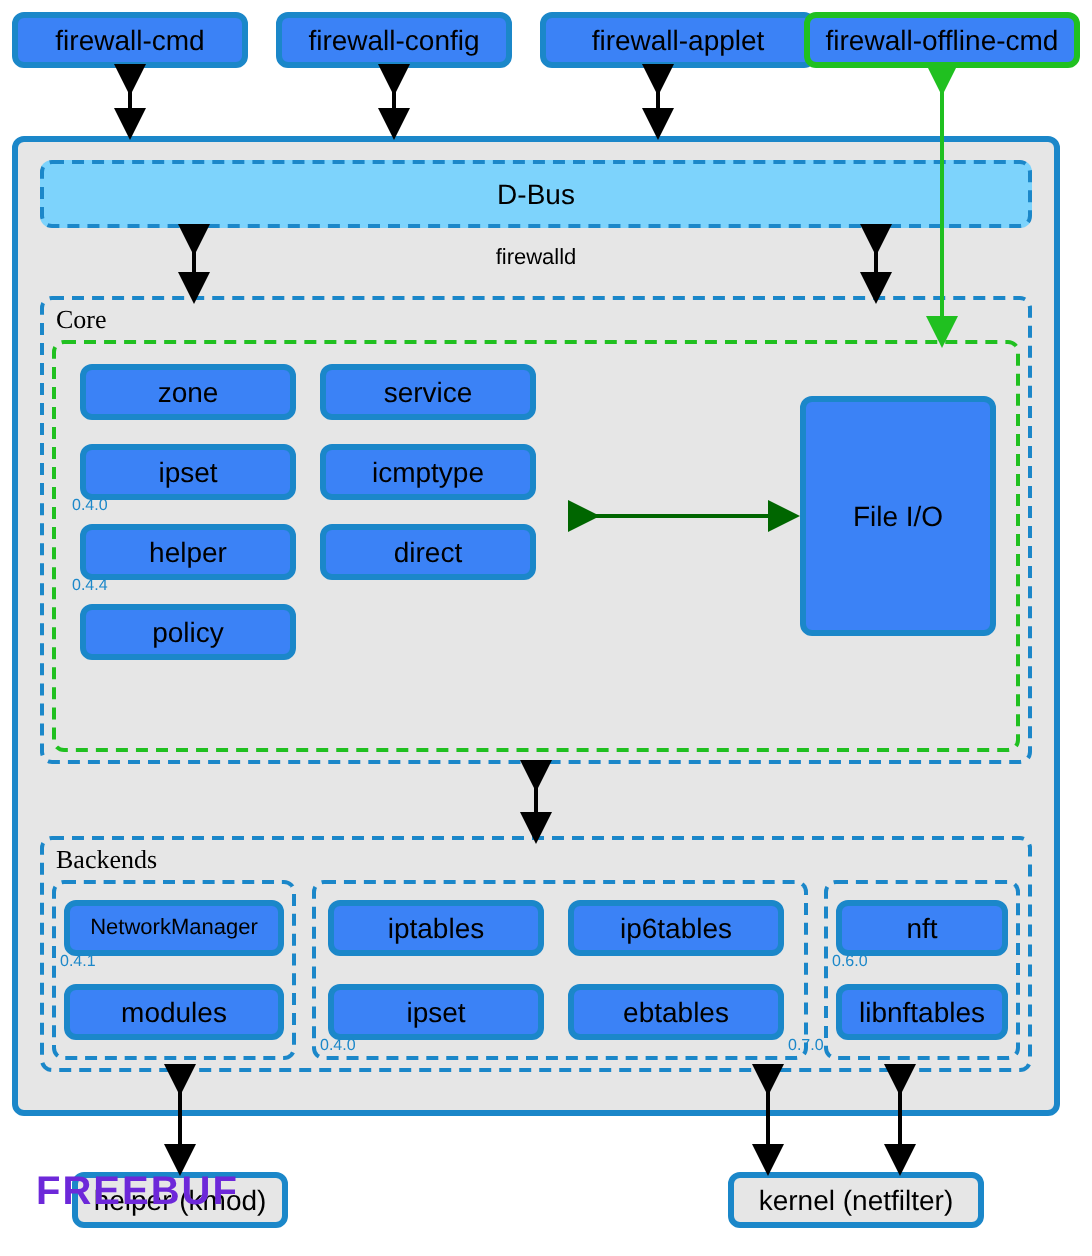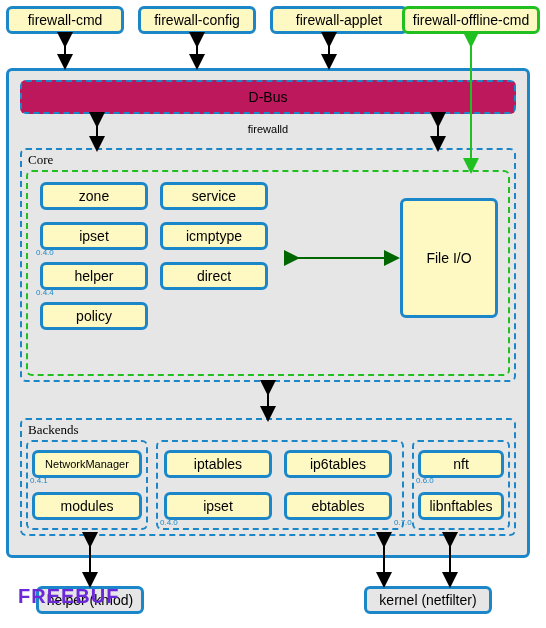--- a/index.html
+++ b/index.html
@@ -9,42 +9,42 @@
     background: #fff;
     width: 546px;
     height: 628px;
     position: relative;
     overflow: hidden;
   }
   .box-solid {
     position: absolute;
     border: 3px solid #1b87c9;
     border-radius: 6px;
-    background: #fef9c3;
+    background: #3b82f6;
     display: flex;
     align-items: center;
     justify-content: center;
     font-size: 14px;
     box-sizing: border-box;
   }
   .box-solid.green {
     border-color: #20c020;
     text-align: center;
   }
   .box-dashed {
     position: absolute;
     border: 2px dashed #1b87c9;
     border-radius: 6px;
     box-sizing: border-box;
   }
   .box-dashed.green {
     border-color: #20c020;
   }
   .fill-grey { background: #e6e6e6; }
-  .fill-white { background: #be185d; }
+  .fill-white { background: #7dd3fc; }
   .label-top-left {
     position: absolute;
     top: 2px;
     left: 6px;
     font-size: 13px;
     font-family: Liberation Serif, serif;
   }
   .label-center {
     display: flex;
     align-items: center;

